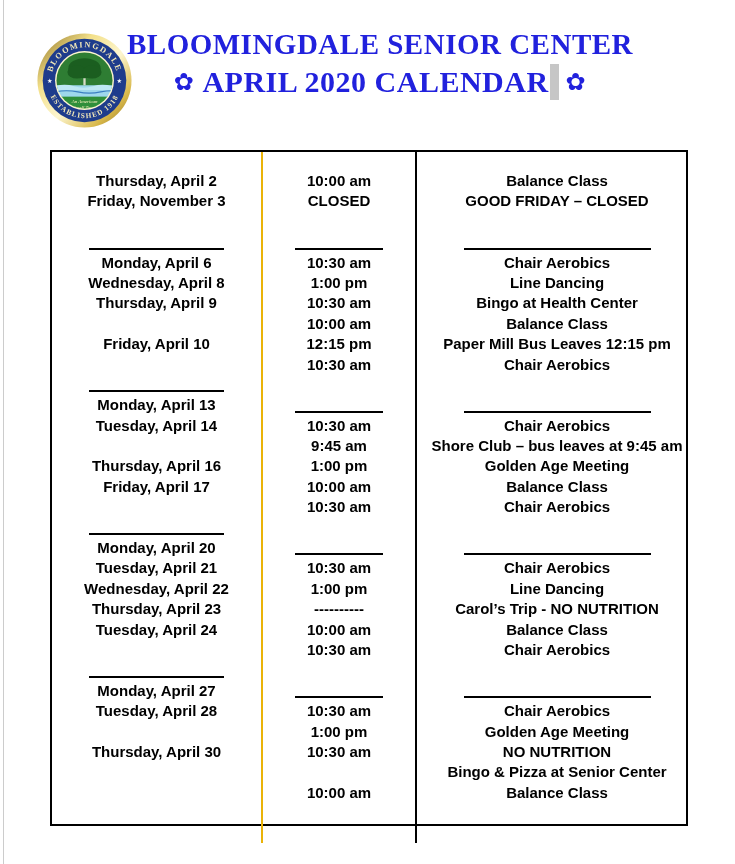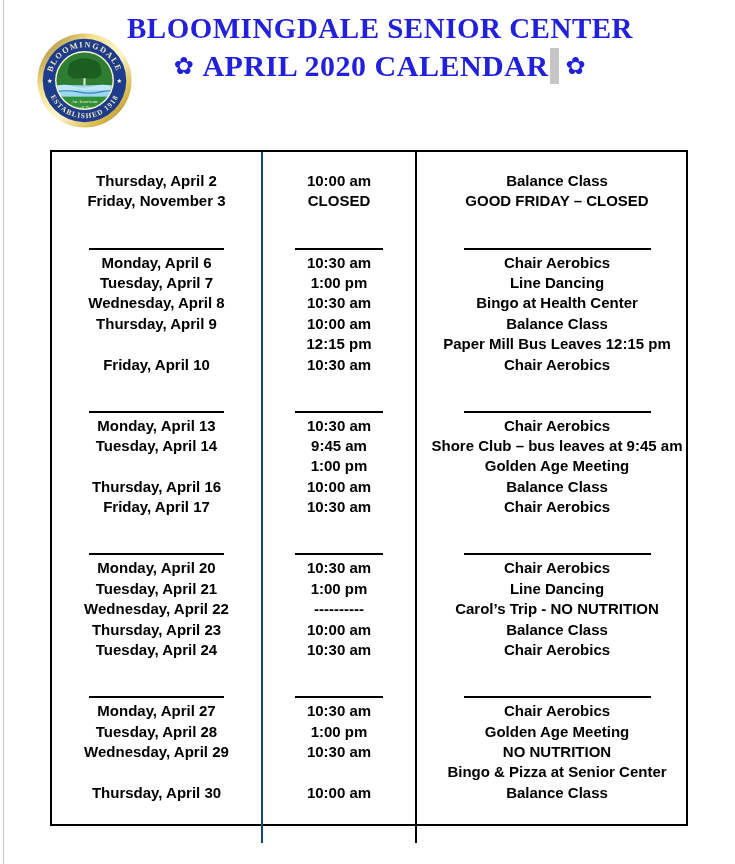--- a/index.html
+++ b/index.html
@@ -14,21 +14,21 @@
     position:absolute; left:3px; top:0;
     width:1px; height:864px;
     background:#cccccc;
   }
   
   .logo {
     position:absolute; left:37px; top:33px;
     width:95px; height:95px;
   }
   .titles {
-    position:absolute; left:60px; top:10px; width:640px;
+    position:absolute; left:60px; top:26px; width:640px;
     text-align:center;
     font-family:"Liberation Serif", serif;
     font-weight:bold;
     color:#2121dd;
   }
   .title-line1 {
     font-size:29px; line-height:36px; letter-spacing:0.5px;
     white-space:nowrap;
   }
   .title-line2 {
@@ -60,21 +60,21 @@
   }
   .col {
     height:100%;
     padding-top:19px;
     box-sizing:border-box;
     overflow:hidden;
   }
   .col-date { width:209px;border-radius:25px; }
   .col-time {
     width:152px;
-    border-left:2px solid #0c4a6e;
+    border-left:2px solid #eab308;
     border-right:2px solid #000;
     box-sizing:content-box;
   }
   .col-activity { flex:1;padding-left:11px; }
   .line {
     height:20.4px; line-height:20.4px;
     text-align:center;
     font-weight:bold;
     font-size:15px;
     color:#000;
@@ -146,21 +146,20 @@
 
 <div class="cal-table">
   <div class="col col-date" id="col-date">
       <div class="line">Thursday, April 2</div>
       <div class="line">Friday, November 3</div>
       <div class="line">&nbsp;</div>
       <div class="sep">
         <div></div>
       </div>
       <div class="line">Monday, April 6</div>
-      <div class="line">Tuesday, April 7</div>
       <div class="line">Wednesday, April 8</div>
       <div class="line">Thursday, April 9</div>
       <div class="line">&nbsp;</div>
       <div class="line">Friday, April 10</div>
       <div class="line">&nbsp;</div>
       <div class="sep">
         <div></div>
       </div>
       <div class="line">Monday, April 13</div>
       <div class="line">Tuesday, April 14</div>
@@ -175,21 +174,20 @@
       <div class="line">Tuesday, April 21</div>
       <div class="line">Wednesday, April 22</div>
       <div class="line">Thursday, April 23</div>
       <div class="line">Tuesday, April 24</div>
       <div class="line">&nbsp;</div>
       <div class="sep">
         <div></div>
       </div>
       <div class="line">Monday, April 27</div>
       <div class="line">Tuesday, April 28</div>
-      <div class="line">Wednesday, April 29</div>
       <div class="line">&nbsp;</div>
       <div class="line">Thursday, April 30</div>
     </div>
   <div class="col col-time" id="col-time">
       <div class="line">10:00 am</div>
       <div class="line">CLOSED</div>
       <div class="line">&nbsp;</div>
       <div class="sep">
         <div></div>
       </div>

